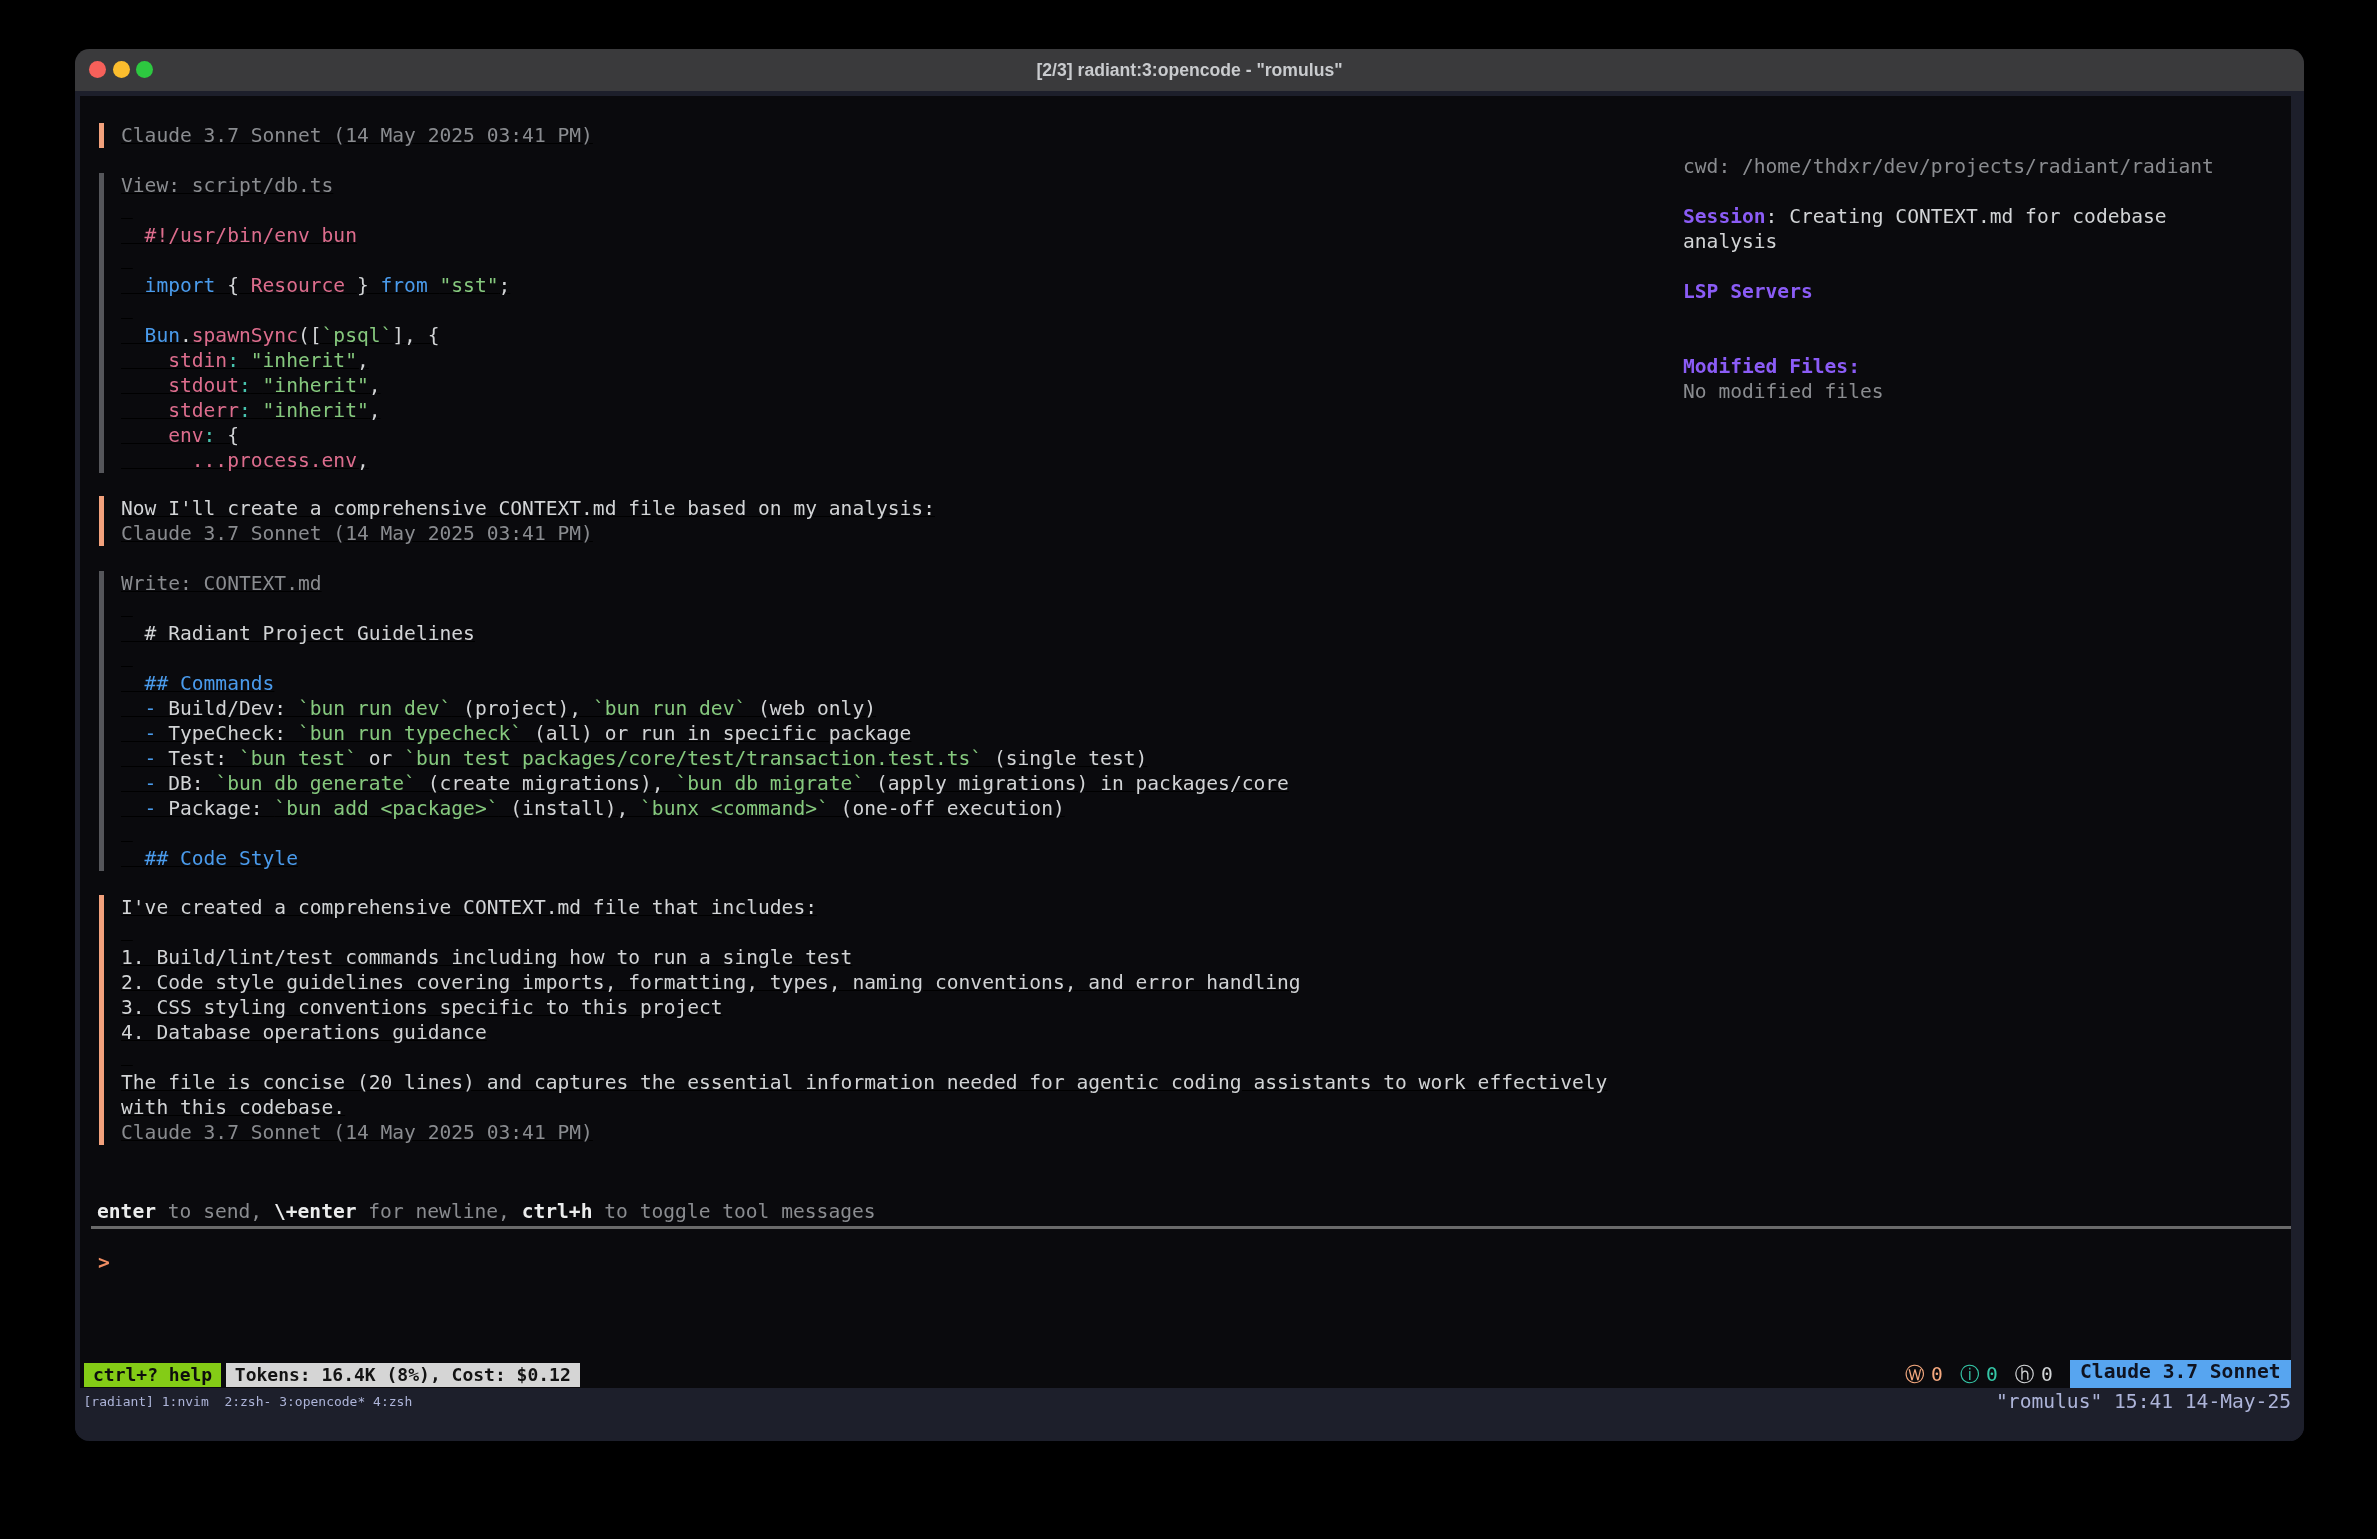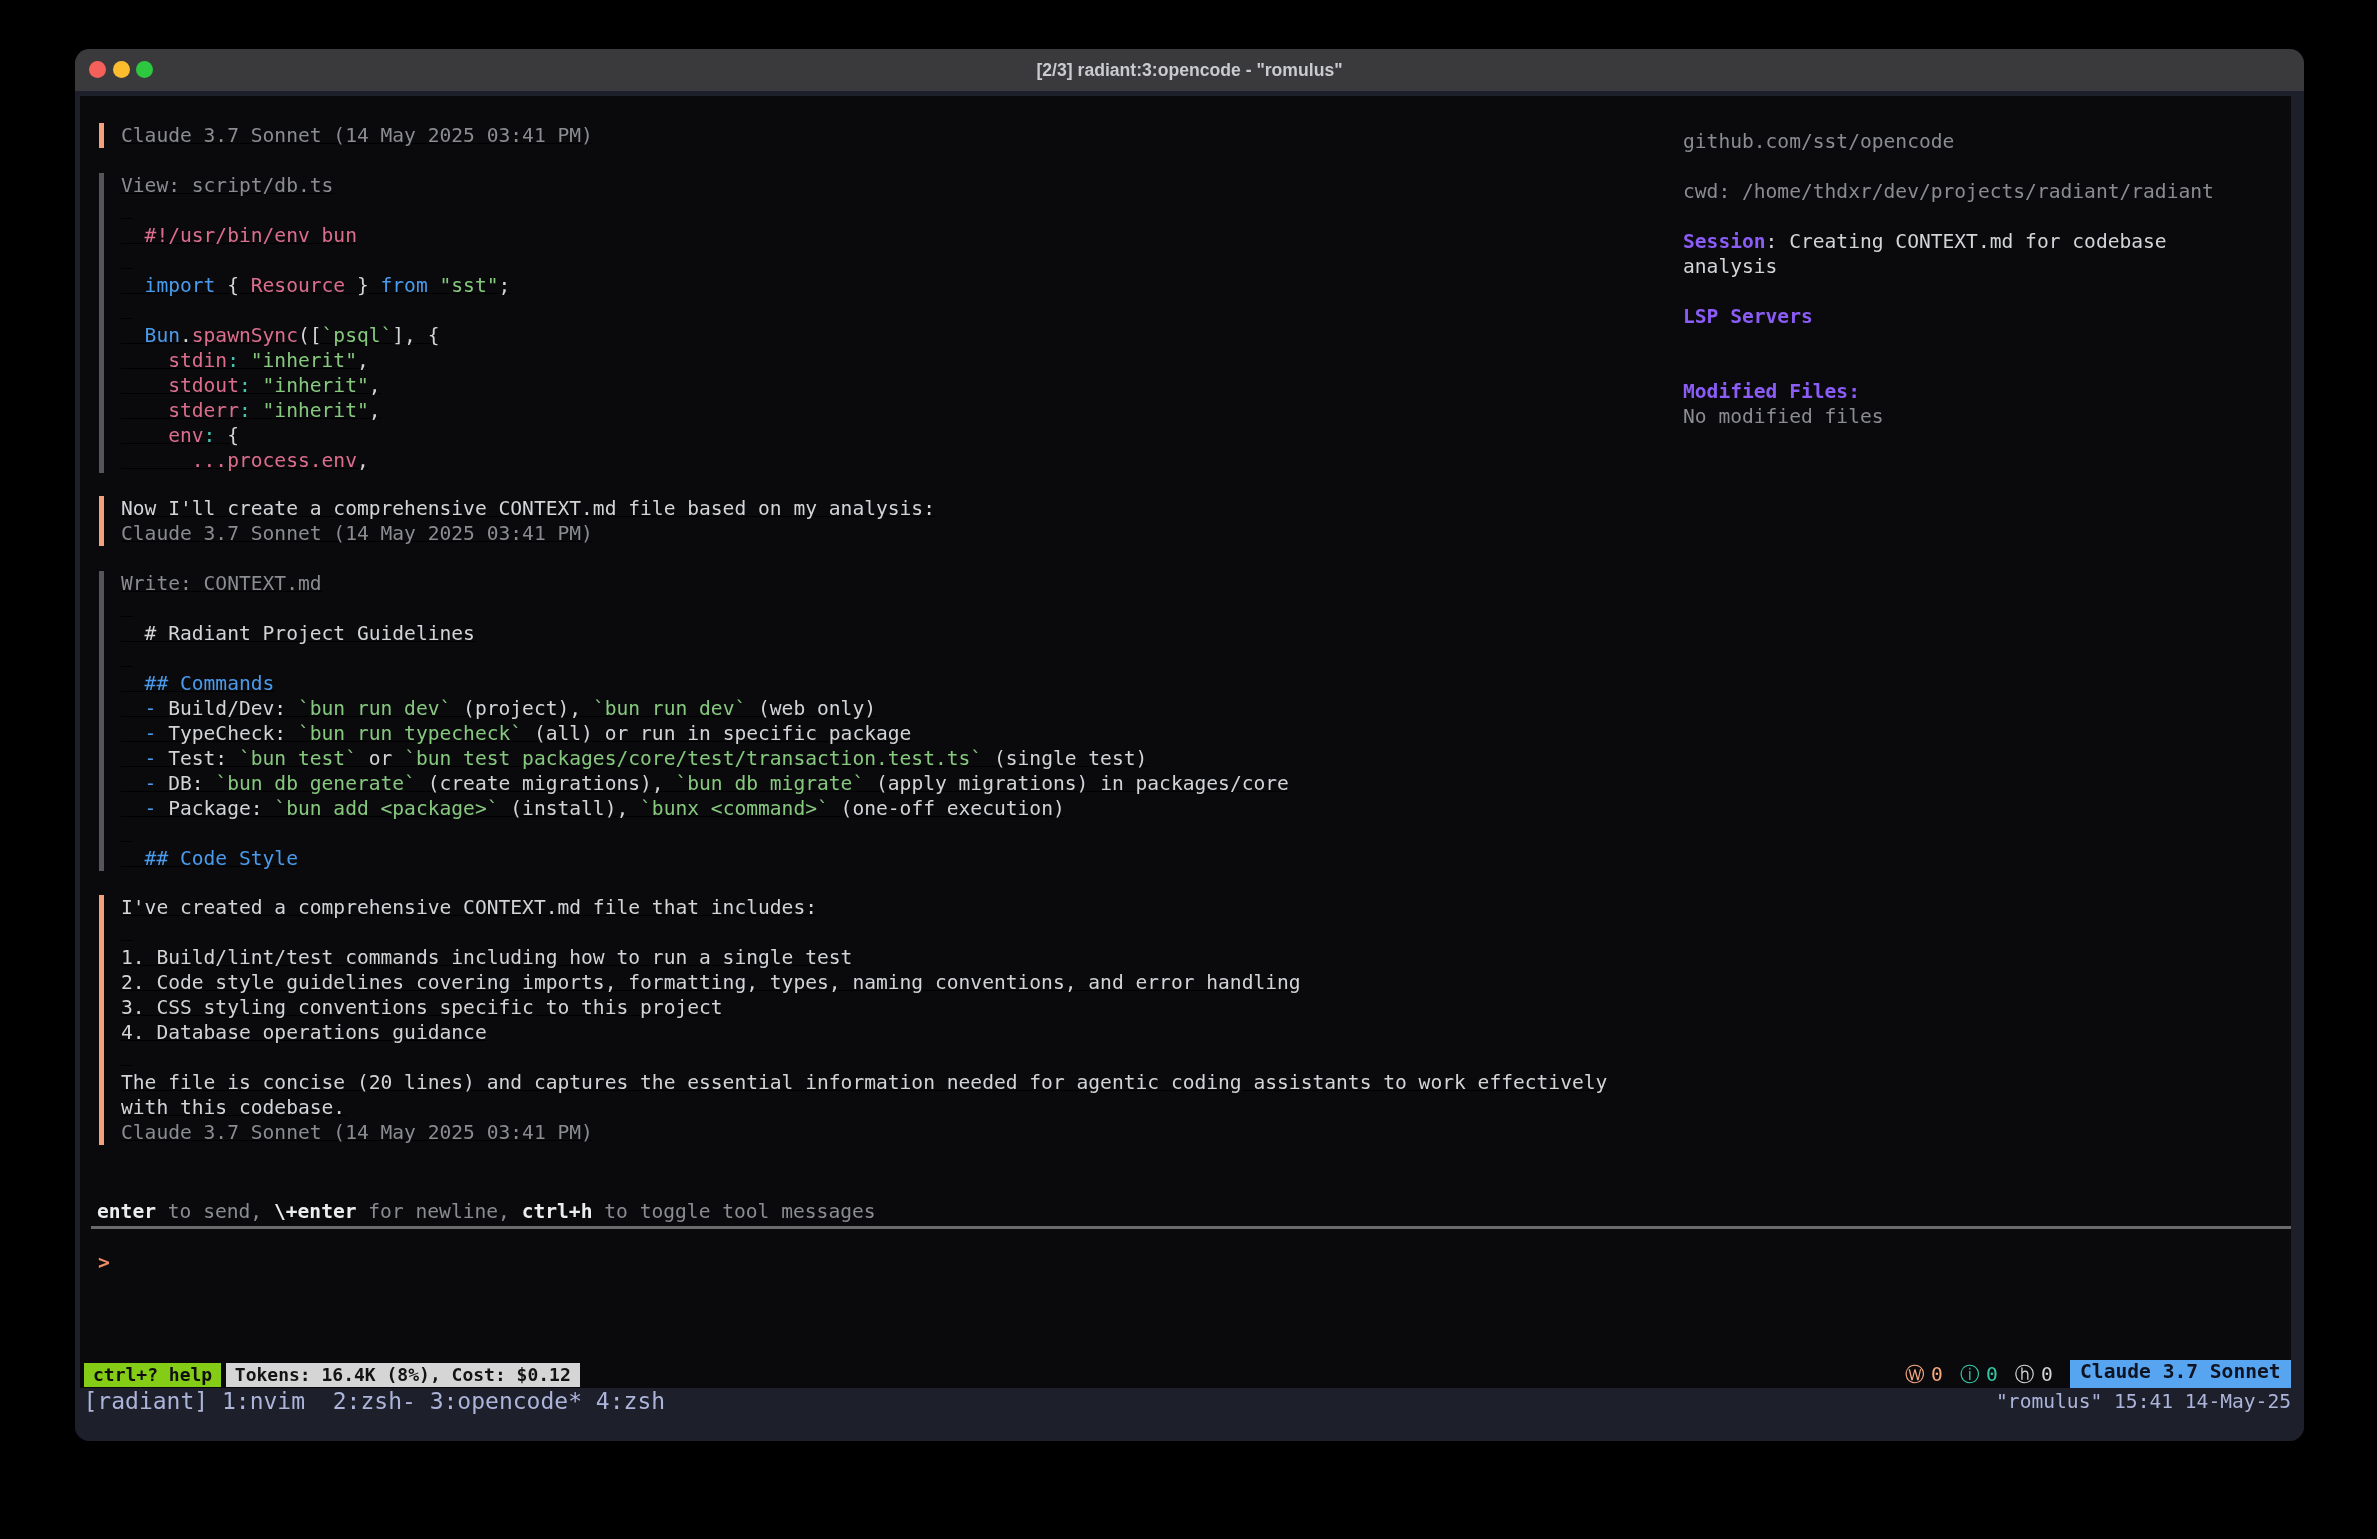--- a/index.html
+++ b/index.html
@@ -50,21 +50,21 @@
   .chip.usage{background:#d5d5d5;color:#131313;}
   .rightcluster{position:absolute;right:13px;top:0;display:flex;align-items:center;gap:17px;height:23.5px;}
   .ind{font-size:19.6px;display:flex;gap:6.5px;align-items:center;white-space:pre;}
   .ind.or{color:#f5a97f;}
   .ind.teal{color:#35c8a8;}
   .ind.wh{color:#d2d4d6;}
   .badge{height:29px;line-height:23.5px;background:#57a5f0;color:#0f1320;font-weight:bold;
          font-size:19.6px;padding:0 10.4px;white-space:pre;}
   
   .tmuxbar{position:absolute;left:0;top:1297px;width:100%;height:53px;background:#1d1f2b;color:#adb4d9;}
-  .tmux-left{position:absolute;left:8.5px;top:1.3px;height:25px;line-height:25px;font-size:23px;white-space:pre;}
+  .tmux-left{position:absolute;left:8.5px;top:1.3px;height:25px;line-height:25px;font-size:13px;white-space:pre;}
   .tmux-right{position:absolute;right:13px;top:1.3px;height:25px;line-height:25px;font-size:19.6px;white-space:pre;}
 </style>
 </head>
 <body>
 
 <div class="stage">
   <div class="window">
 
     <div class="titlebar">
       <div class="lights">
@@ -122,21 +122,20 @@
           <div class="row"><span class="s-w">2. Code style guidelines covering imports, formatting, types, naming conventions, and error handling</span></div>
           <div class="row"><span class="s-w">3. CSS styling conventions specific to this project</span></div>
           <div class="row"><span class="s-w">4. Database operations guidance</span></div>
           <div class="row">&nbsp;</div>
           <div class="row"><span class="s-w">The file is concise (20 lines) and captures the essential information needed for agentic coding assistants to work effectively</span></div>
           <div class="row"><span class="s-w">with this codebase.</span></div>
           <div class="row"><span class="s-d">Claude 3.7 Sonnet (14 May 2025 03:41 PM)</span></div>
         </div>
 
       <div class="sidebar">
-          <div class="row"><span class="s-d">github.com/sst/opencode</span></div>
           <div class="row">&nbsp;</div>
           <div class="row"><span class="s-d">cwd: /home/thdxr/dev/projects/radiant/radiant</span></div>
           <div class="row">&nbsp;</div>
           <div class="row"><span class="s-orb">Session</span><span class="s-w">: Creating CONTEXT.md for codebase</span></div>
           <div class="row"><span class="s-w">analysis</span></div>
           <div class="row">&nbsp;</div>
           <div class="row"><span class="s-orb">LSP Servers</span></div>
           <div class="row">&nbsp;</div>
           <div class="row">&nbsp;</div>
           <div class="row"><span class="s-orb">Modified Files:</span></div>

